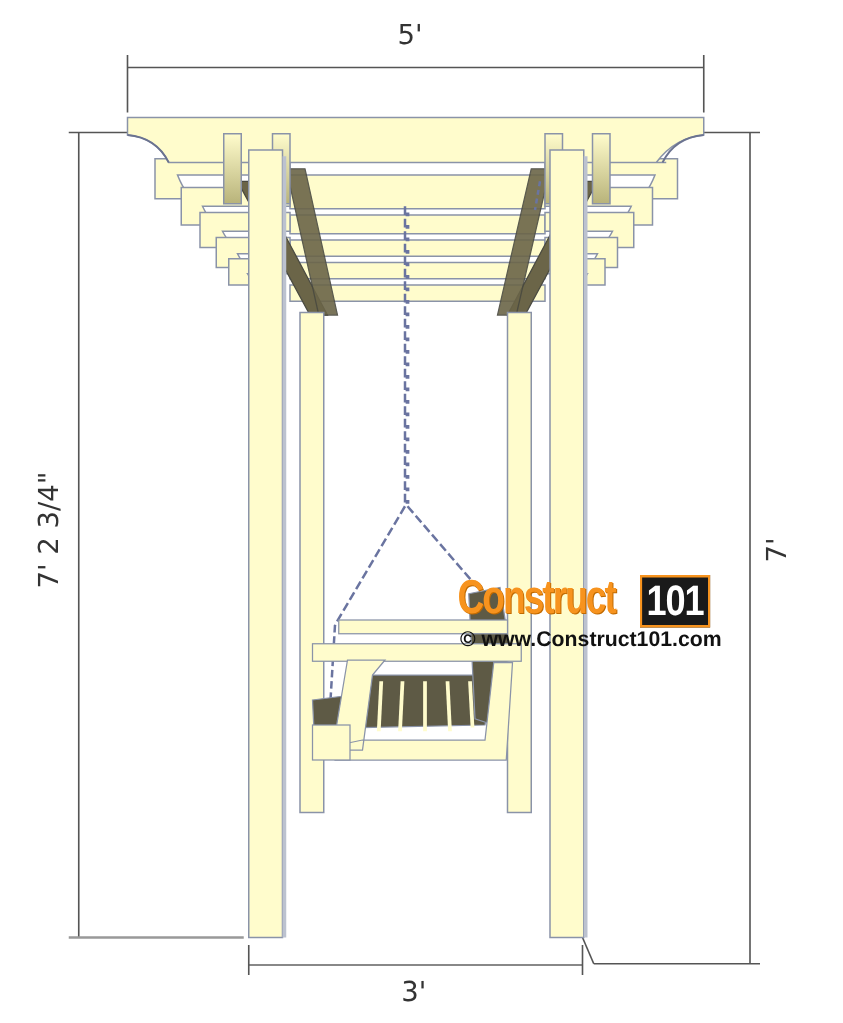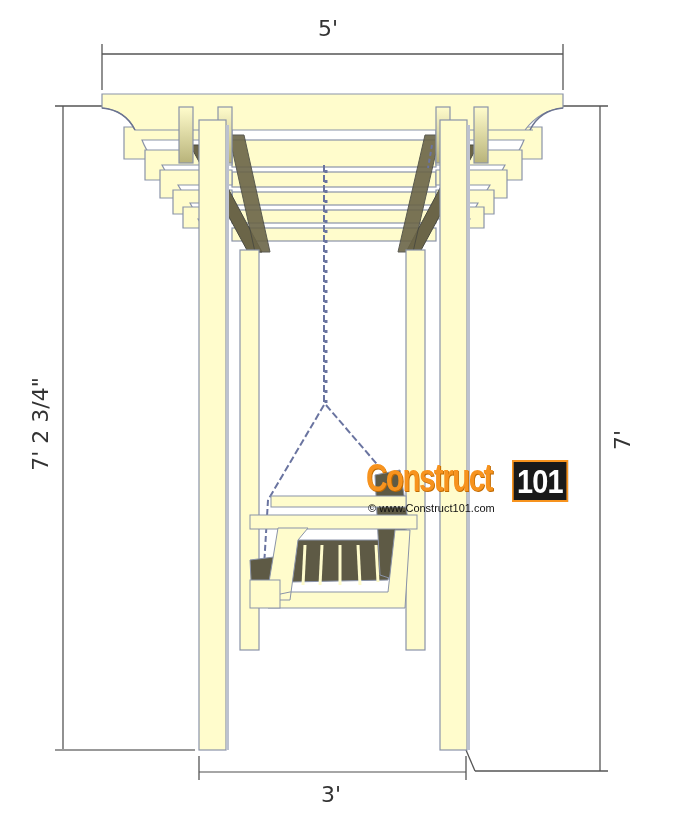--- a/index.html
+++ b/index.html
@@ -7,21 +7,21 @@
     #stage { position: absolute; left: 0; top: 0; width: 674px; height: 818px; }
     .dim-label { position: absolute; font-family: "DejaVu Sans", sans-serif; font-size: 22px; color: #333333; white-space: nowrap; }
     .dim-top { left: 318px; top: 16px; }
     .dim-bottom { left: 321px; top: 782px; }
     .dim-left { left: 40px; top: 424px; transform: translate(-50%, -50%) rotate(-90deg); }
     .dim-right { left: 622px; top: 440px; transform: translate(-50%, -50%) rotate(-90deg); }
     .logo { position: absolute; left: 366px; top: 458px; width: 196px; height: 62px; }
     .logo-main { position: absolute; left: 0; top: 0; height: 42px; display: flex; align-items: flex-end; }
     .logo-word { font-family: "Liberation Sans", sans-serif; font-weight: bold; font-size: 38px; color: #f7931e; letter-spacing: -2px; transform: scaleX(0.78); transform-origin: left center; text-shadow: 1px 1px 0 #c06a00; }
     .logo-num { position: absolute; left: 146px; top: 2px; background: #1a1a1a; color: #ffffff; font-family: "Liberation Sans", sans-serif; font-weight: bold; font-size: 34px; line-height: 38px; padding: 0 4px; letter-spacing: -1px; border: 2px solid #f7931e; transform: scaleX(0.85); transform-origin: left center; }
-    .logo-url { position: absolute; left: 2px; top: 44px; font-family: "Liberation Sans", sans-serif; font-weight: normal; font-size: 11px; color: #111111; white-space: nowrap; }
+    .logo-url { position: absolute; left: 2px; top: 44px; font-family: "Liberation Sans", sans-serif; font-weight: bold; font-size: 17px; color: #111111; white-space: nowrap; }
   </style>
 </head>
 <body>
 
 <div id="stage">
   <svg width="674" height="818" viewBox="0 0 674 818" xmlns="http://www.w3.org/2000/svg">
 
     <g stroke="#555" stroke-width="1.3" fill="none">
 
       <line x1="102" y1="54" x2="563" y2="54"></line>

